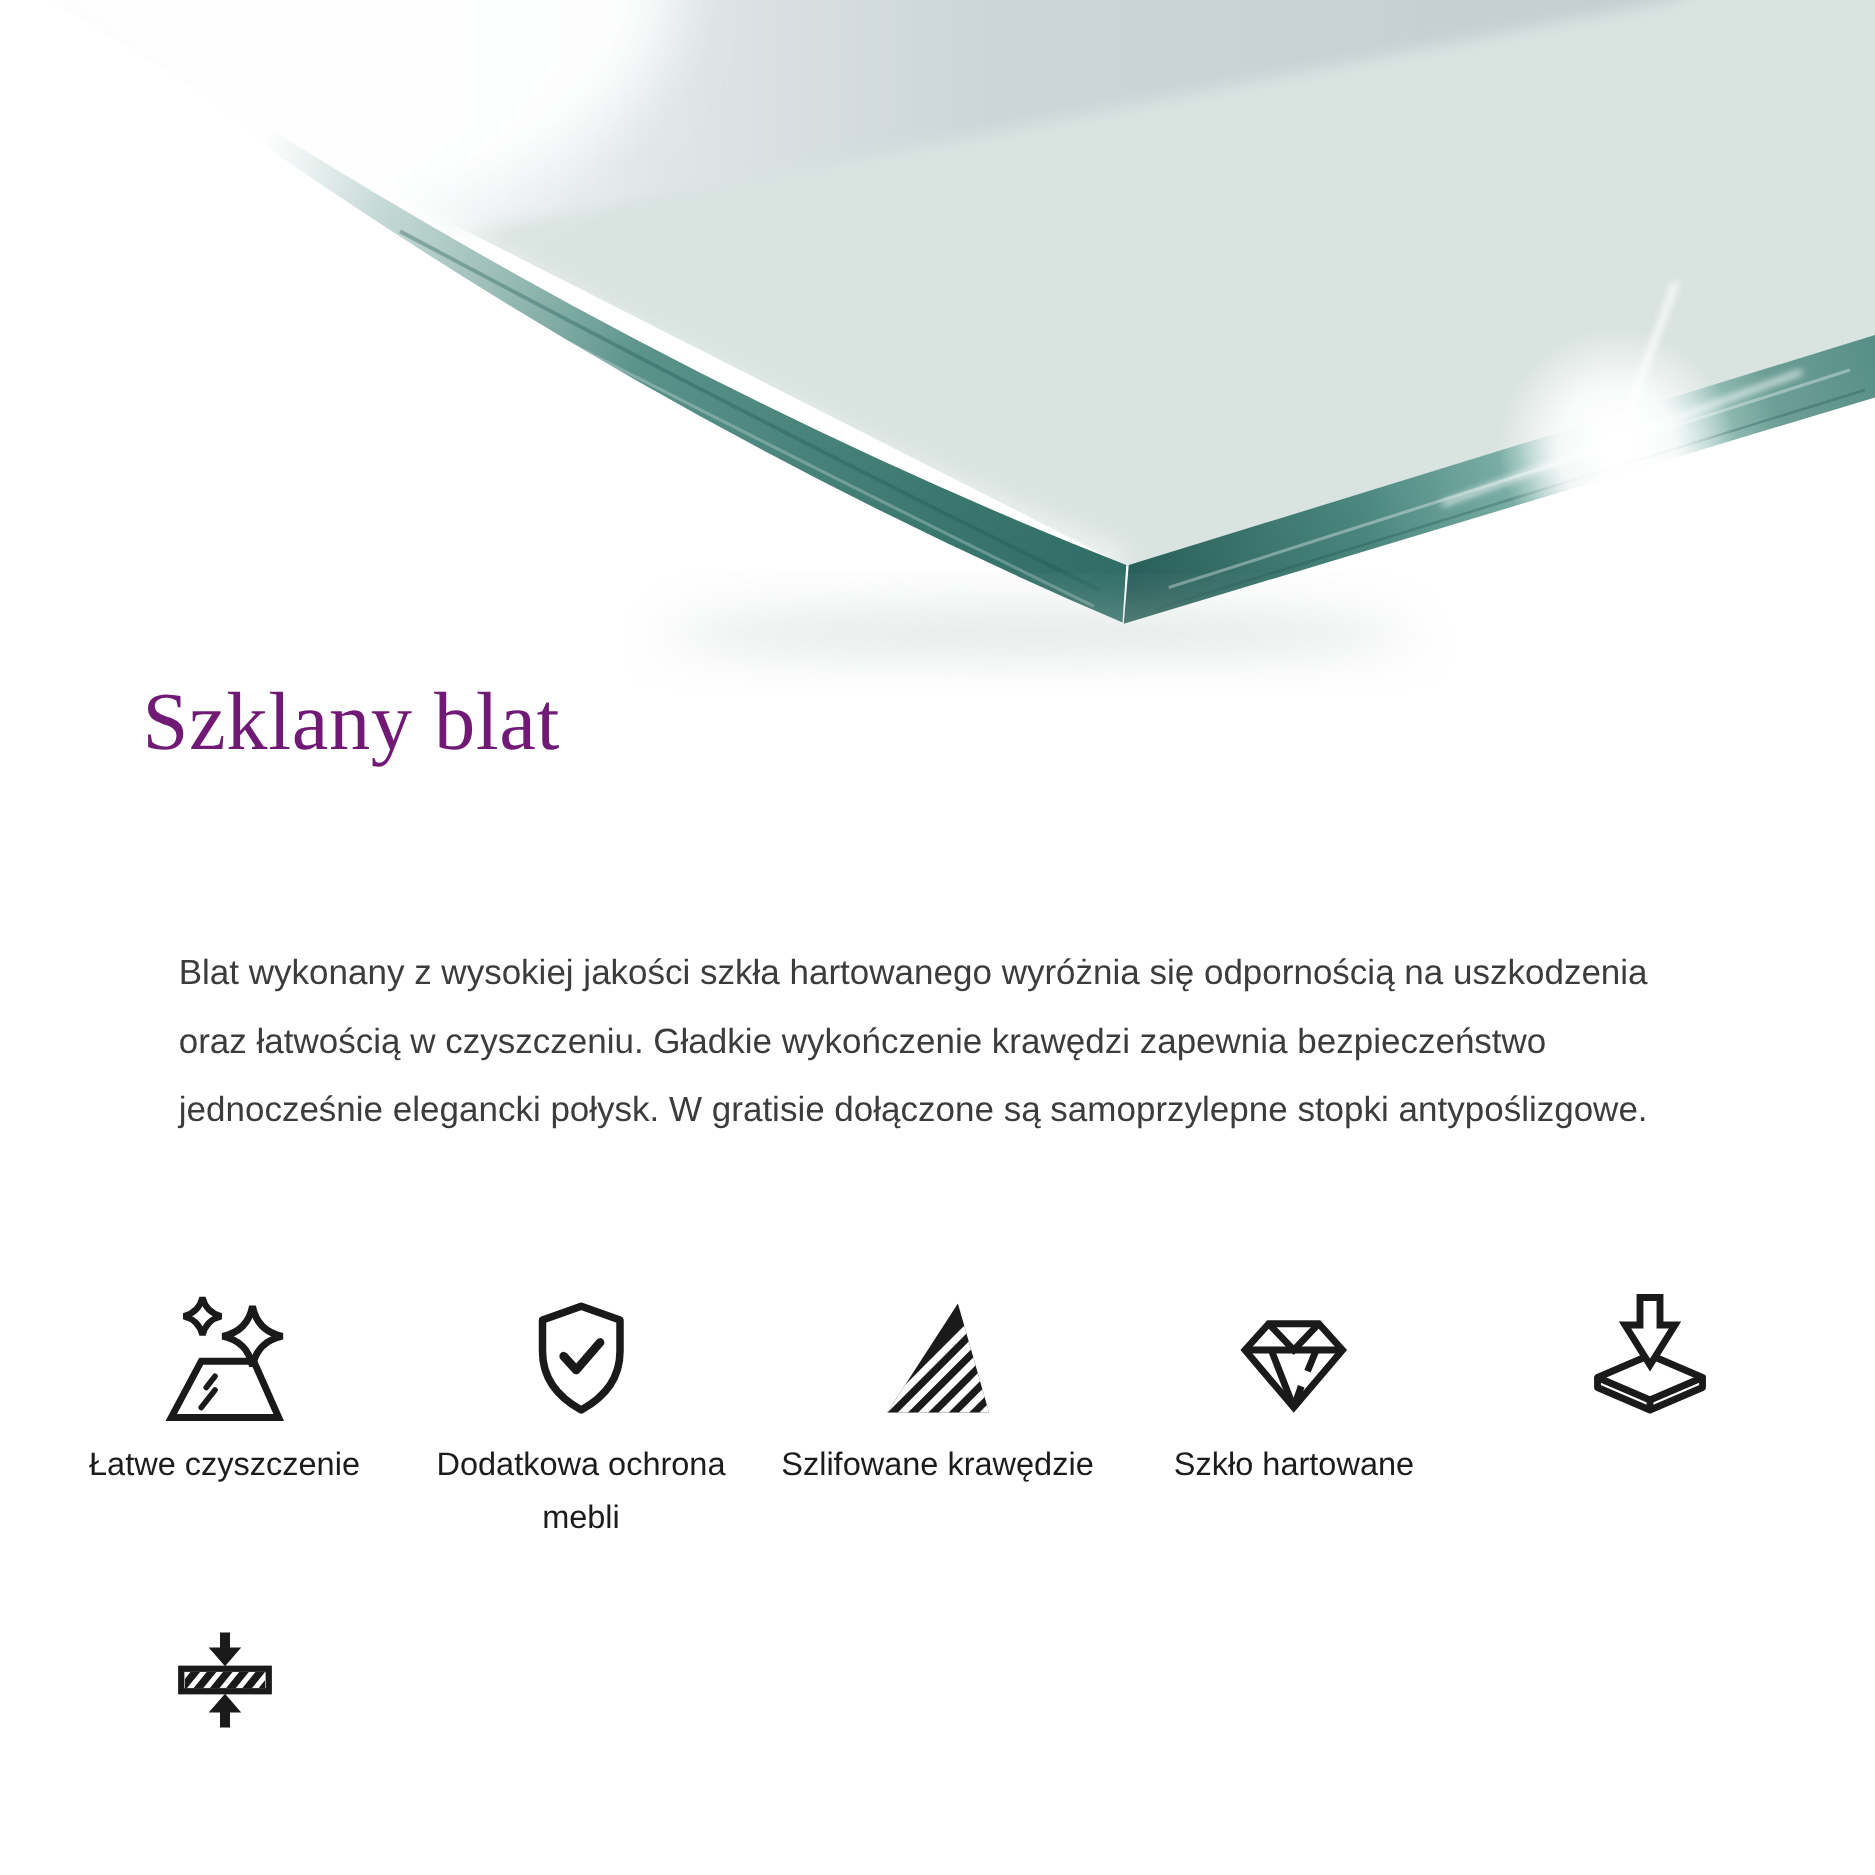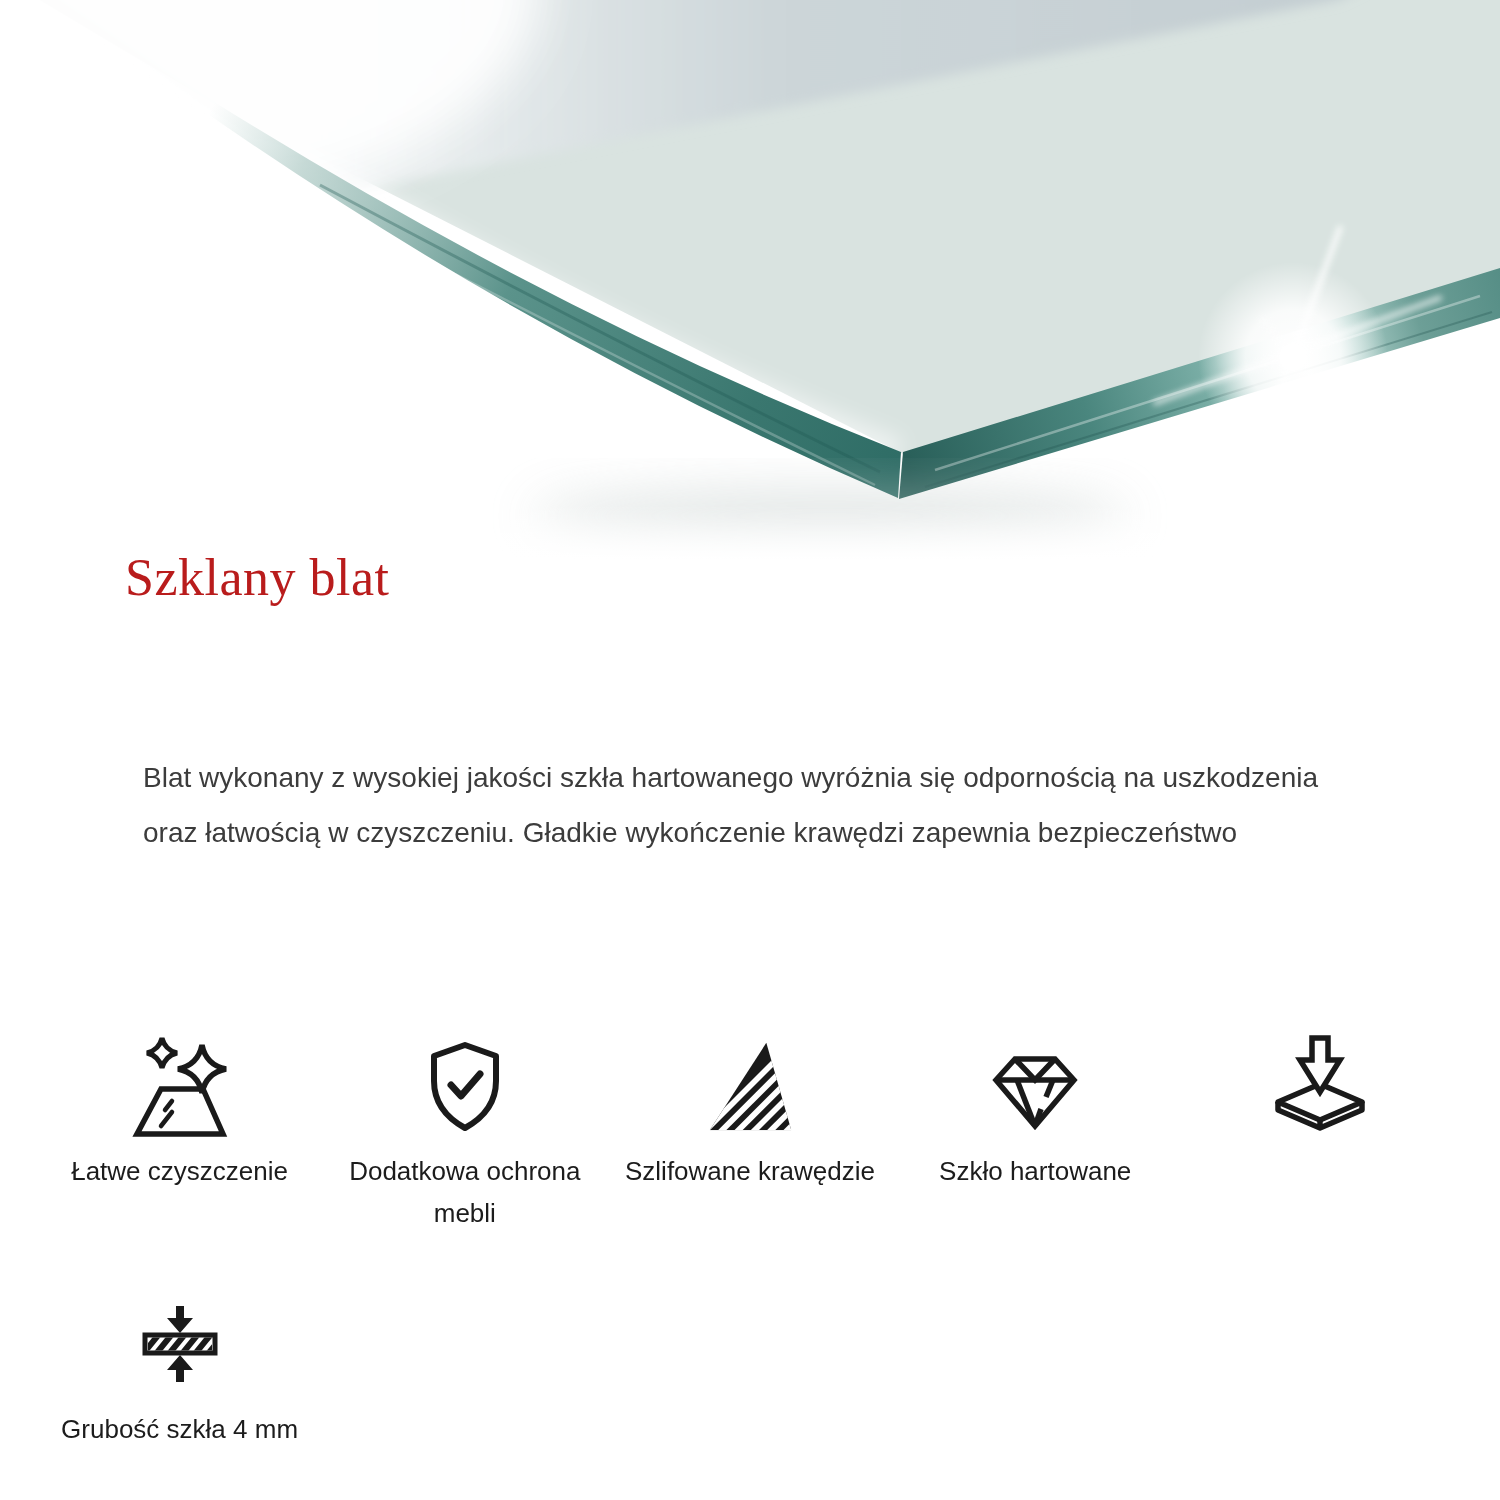--- a/index.html
+++ b/index.html
@@ -1,20 +1,20 @@
 <!DOCTYPE html>
 <html><head>
 <meta charset="utf-8">
 <style>
   html,body{margin:0;padding:0;background:#fff;}
   .page{position:relative;width:1500px;height:1500px;background:#fff;overflow:hidden;
         font-family:"Liberation Sans",sans-serif;}
   .hero{position:absolute;top:0;left:0;width:1500px;height:560px;}
-  .headline{position:absolute;left:125px;top:536px;margin:0;font-family:"Liberation Serif",serif;
-            font-weight:400;font-size:52px;line-height:84px;color:#b91c1c;letter-spacing:.5px;}
+  .headline{position:absolute;left:114px;top:536px;margin:0;font-family:"Liberation Serif",serif;
+            font-weight:400;font-size:66px;line-height:84px;color:#701a75;letter-spacing:.5px;}
   .headline span{display:block;}
   .intro{position:absolute;left:127px;top:734px;width:1300px;margin:16px;font-size:28px;
          line-height:55px;color:#3c3c3c;}
   .intro span{display:block;}
   .features{position:absolute;left:37px;top:1032px;width:1426px;display:grid;
             grid-template-columns:1fr 1fr 1fr 1fr 1fr;row-gap:56px;justify-items:center;text-align:center;}
   .feature{display:flex;flex-direction:column;align-items:center;}
   .icon-box{height:108px;width:140px;display:flex;align-items:center;justify-content:center;
             margin-bottom:10px;}
   .feature-label{font-size:26px;line-height:42px;color:#1c1c1c;}
@@ -105,20 +105,21 @@
     </svg>
   </div>
 
   <h1 class="headline">
     <span>Szklany blat</span>
   </h1>
 
   <p class="intro">
     <span>Blat wykonany z wysokiej jakości szkła hartowanego wyróżnia się odpornością na uszkodzenia</span>
     <span>oraz łatwością w czyszczeniu. Gładkie wykończenie krawędzi zapewnia bezpieczeństwo</span>
+    <span>jednocześnie elegancki połysk. W gratisie dołączone są samoprzylepne stopki antypoślizgowe.</span>
   </p>
 
   <div class="features">
 
     <div class="feature">
       <div class="icon-box">
         <svg width="112" height="104" viewBox="0 0 110 104">
           <g fill="none" stroke="#1a1a1a" stroke-width="5.5">
             <path d="M 36,55 L 78,55 L 98,100 L 12,100 Z"></path>
             <path d="M 40,76 L 47,67" stroke-width="4.5" stroke-linecap="round"></path>
@@ -222,20 +223,16 @@
             <path d="M 21,66 L 47,34"></path>
             <path d="M 34,66 L 60,34"></path>
             <path d="M 47,66 L 73,34"></path>
             <path d="M 60,66 L 86,34"></path>
             <path d="M 73,66 L 99,34"></path>
           </g>
           <path d="M 46,12 L 54,12 L 54,24 L 63,24 L 50,39 L 37,24 L 46,24 Z" fill="#1a1a1a"></path>
           <path d="M 46,88 L 54,88 L 54,76 L 63,76 L 50,61 L 37,76 L 46,76 Z" fill="#1a1a1a"></path>
         </svg>
       </div>
-      <div class="feature-label">
-        <span>Grubość szkła 4 mm</span>
-        <span></span>
-      </div>
     </div>
 
   </div>
 </div>
 
 </body></html>

